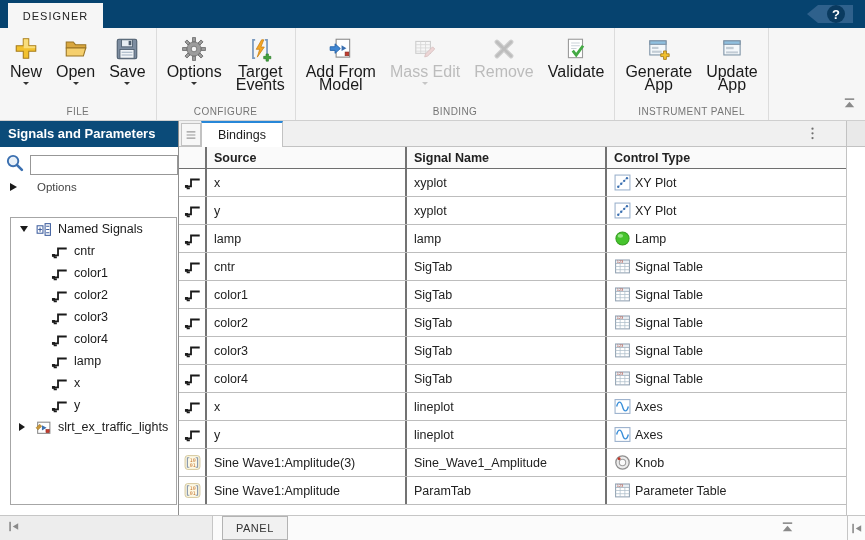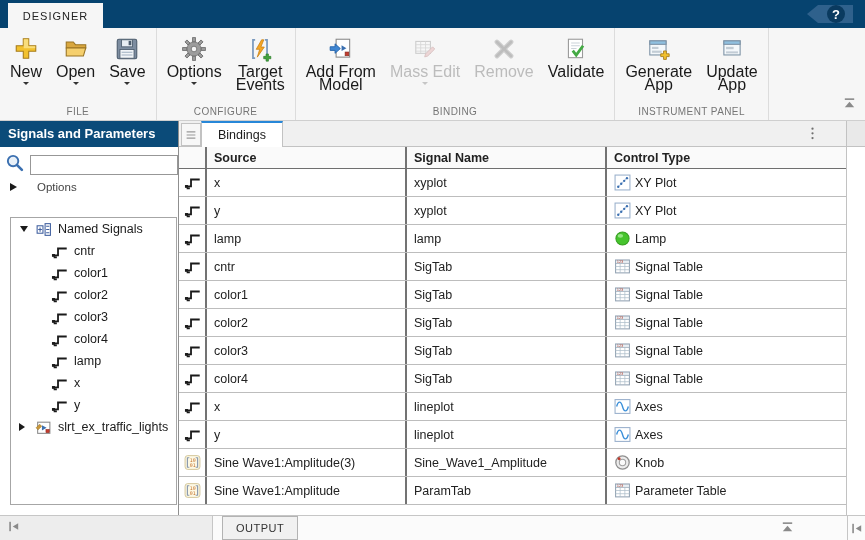--- a/index.html
+++ b/index.html
@@ -683,21 +683,21 @@
   <div class="bottom-bar">
     <div class="bb-left">
       <span>
         <svg viewBox="0 0 16 16" width="15" height="15">
           <rect x="3.5" y="3" width="1.7" height="10" fill="#8a8a8a"></rect>
           <path d="M13 4.5v7L7.2 8z" fill="#8a8a8a"></path>
         </svg>
       </span>
     </div>
     <div class="bb-center">
-      <div class="output-tab">OUTPUT</div>
+      <div class="output-tab">PANEL</div>
       <span class="bb-up">
         <svg viewBox="0 0 16 16" width="15" height="15">
           <rect x="3" y="2.5" width="10" height="1.7" fill="#8a8a8a"></rect>
           <path d="M8 6l5 6H3z" fill="#8a8a8a"></path>
         </svg>
       </span>
     </div>
     <div class="bb-right">
       <svg viewBox="0 0 16 16" width="15" height="15">
         <rect x="3.5" y="3" width="1.7" height="10" fill="#8a8a8a"></rect>

